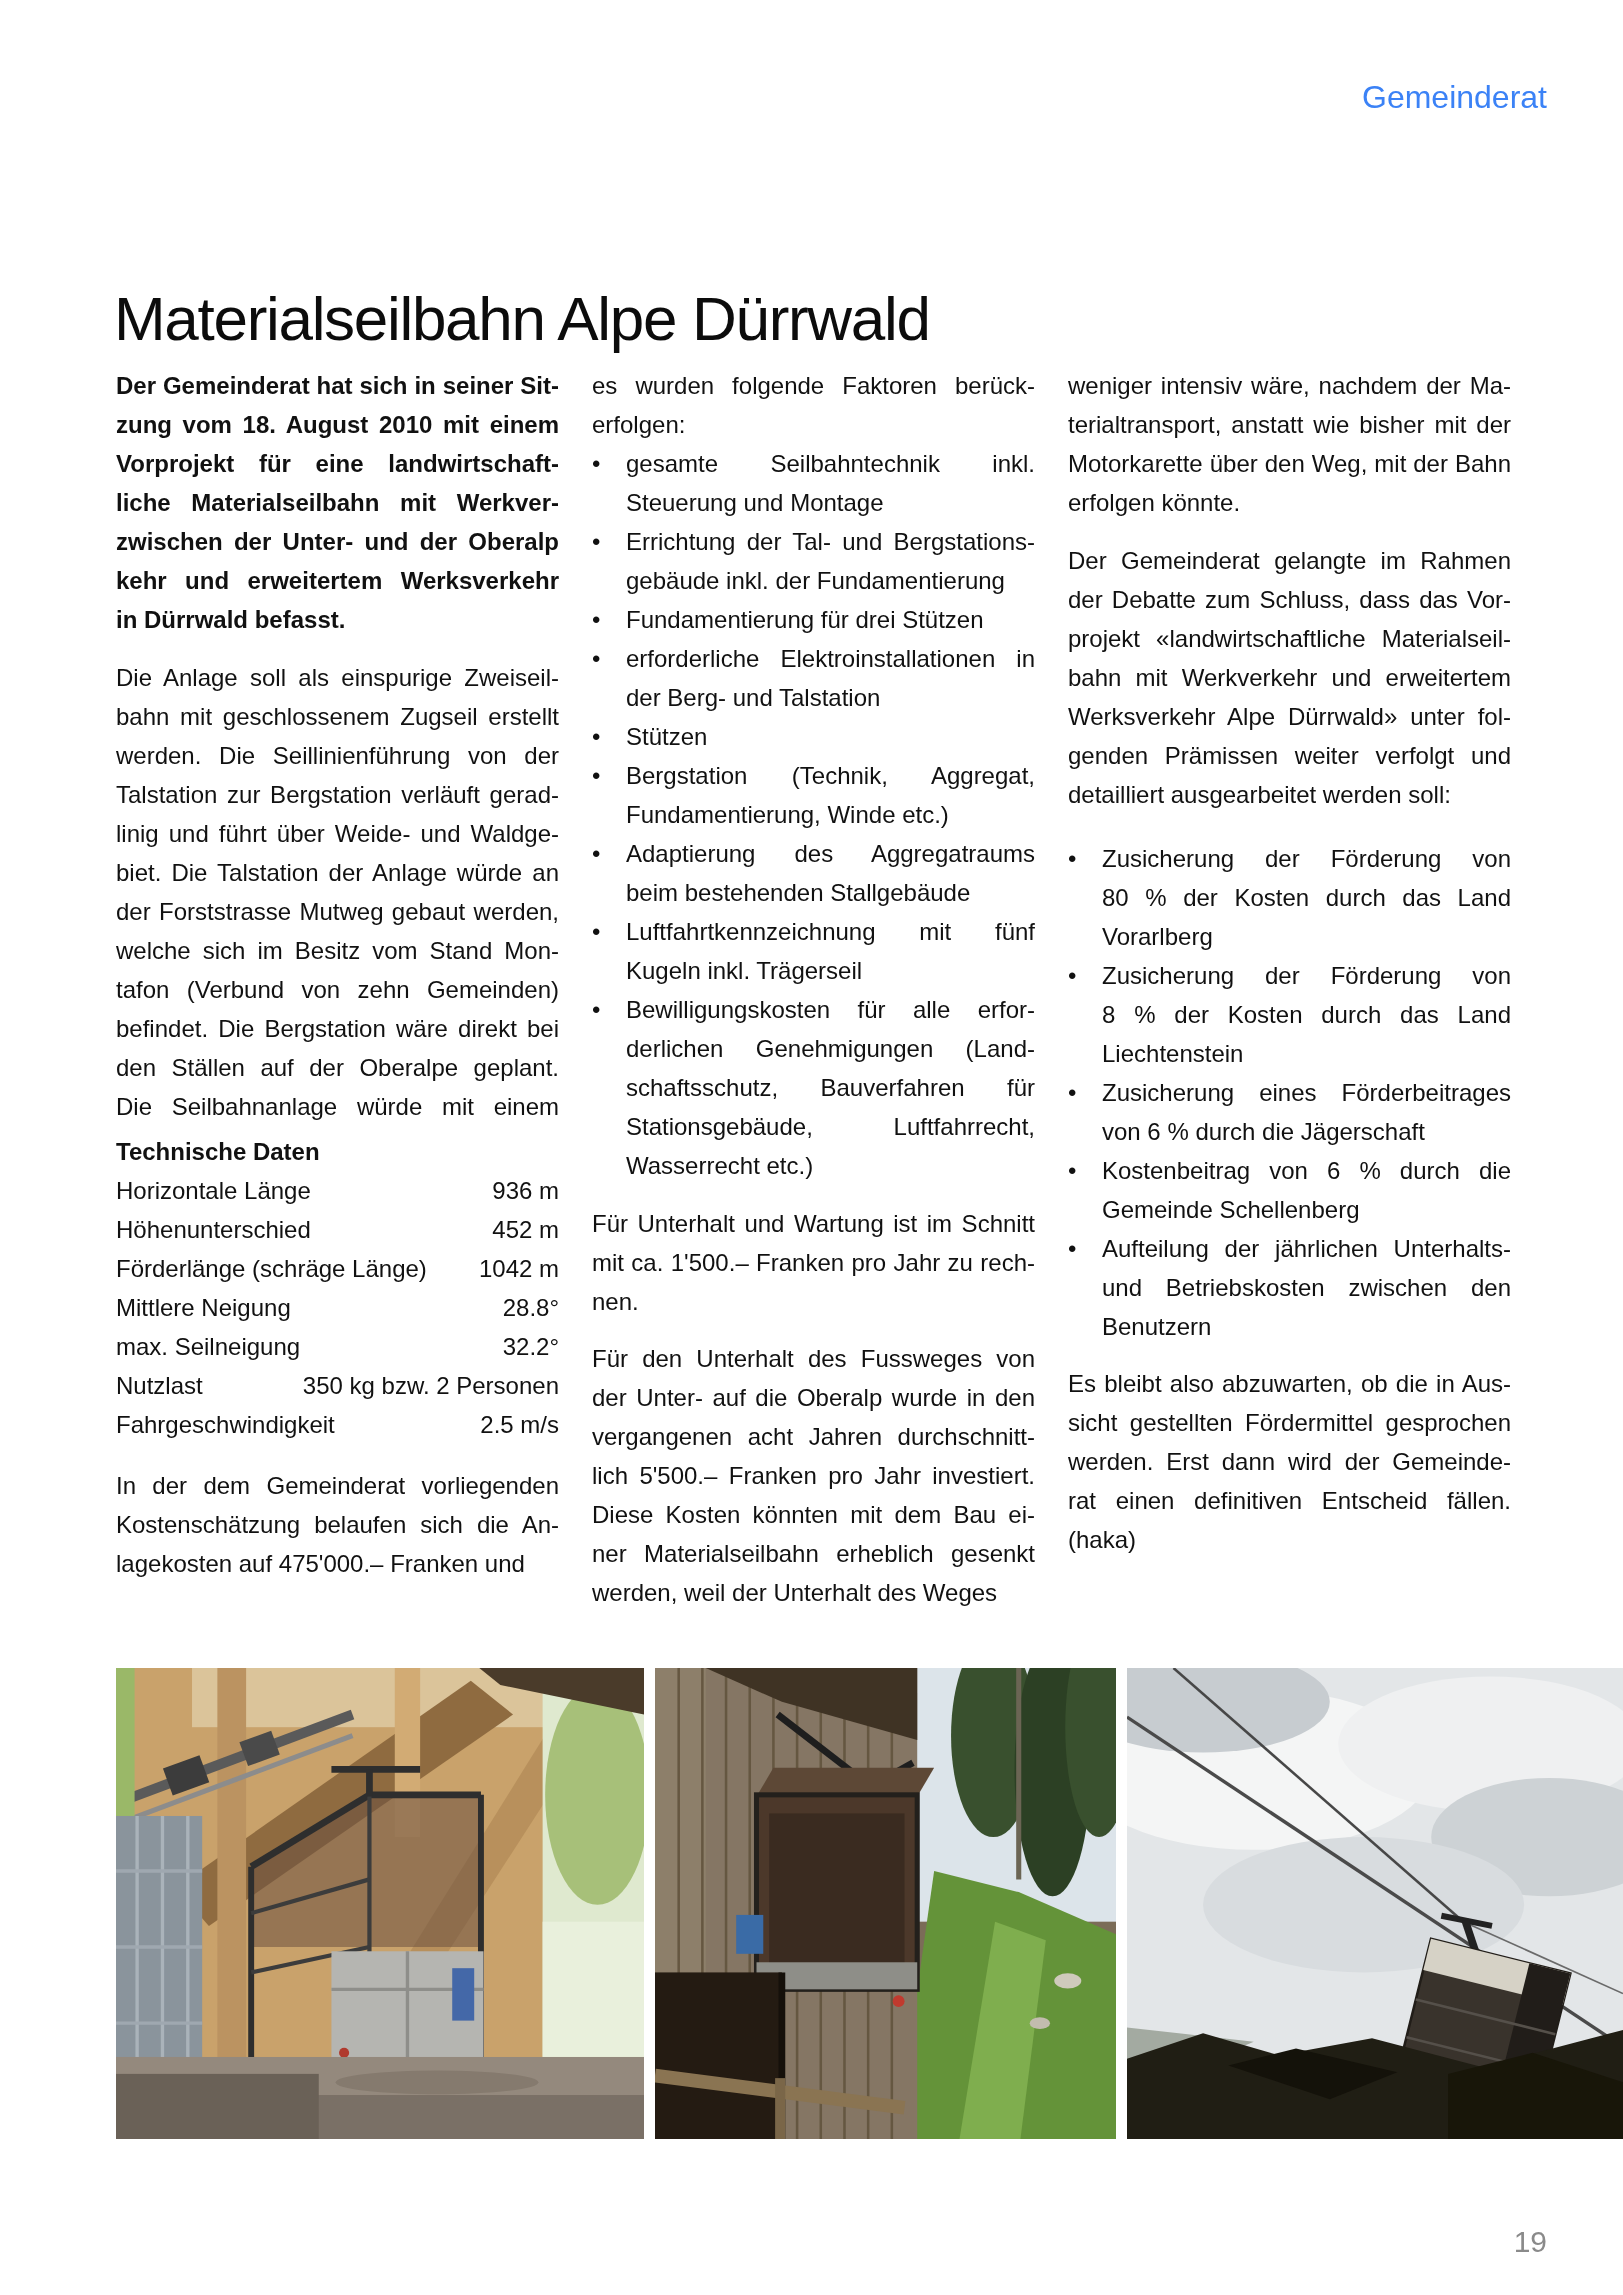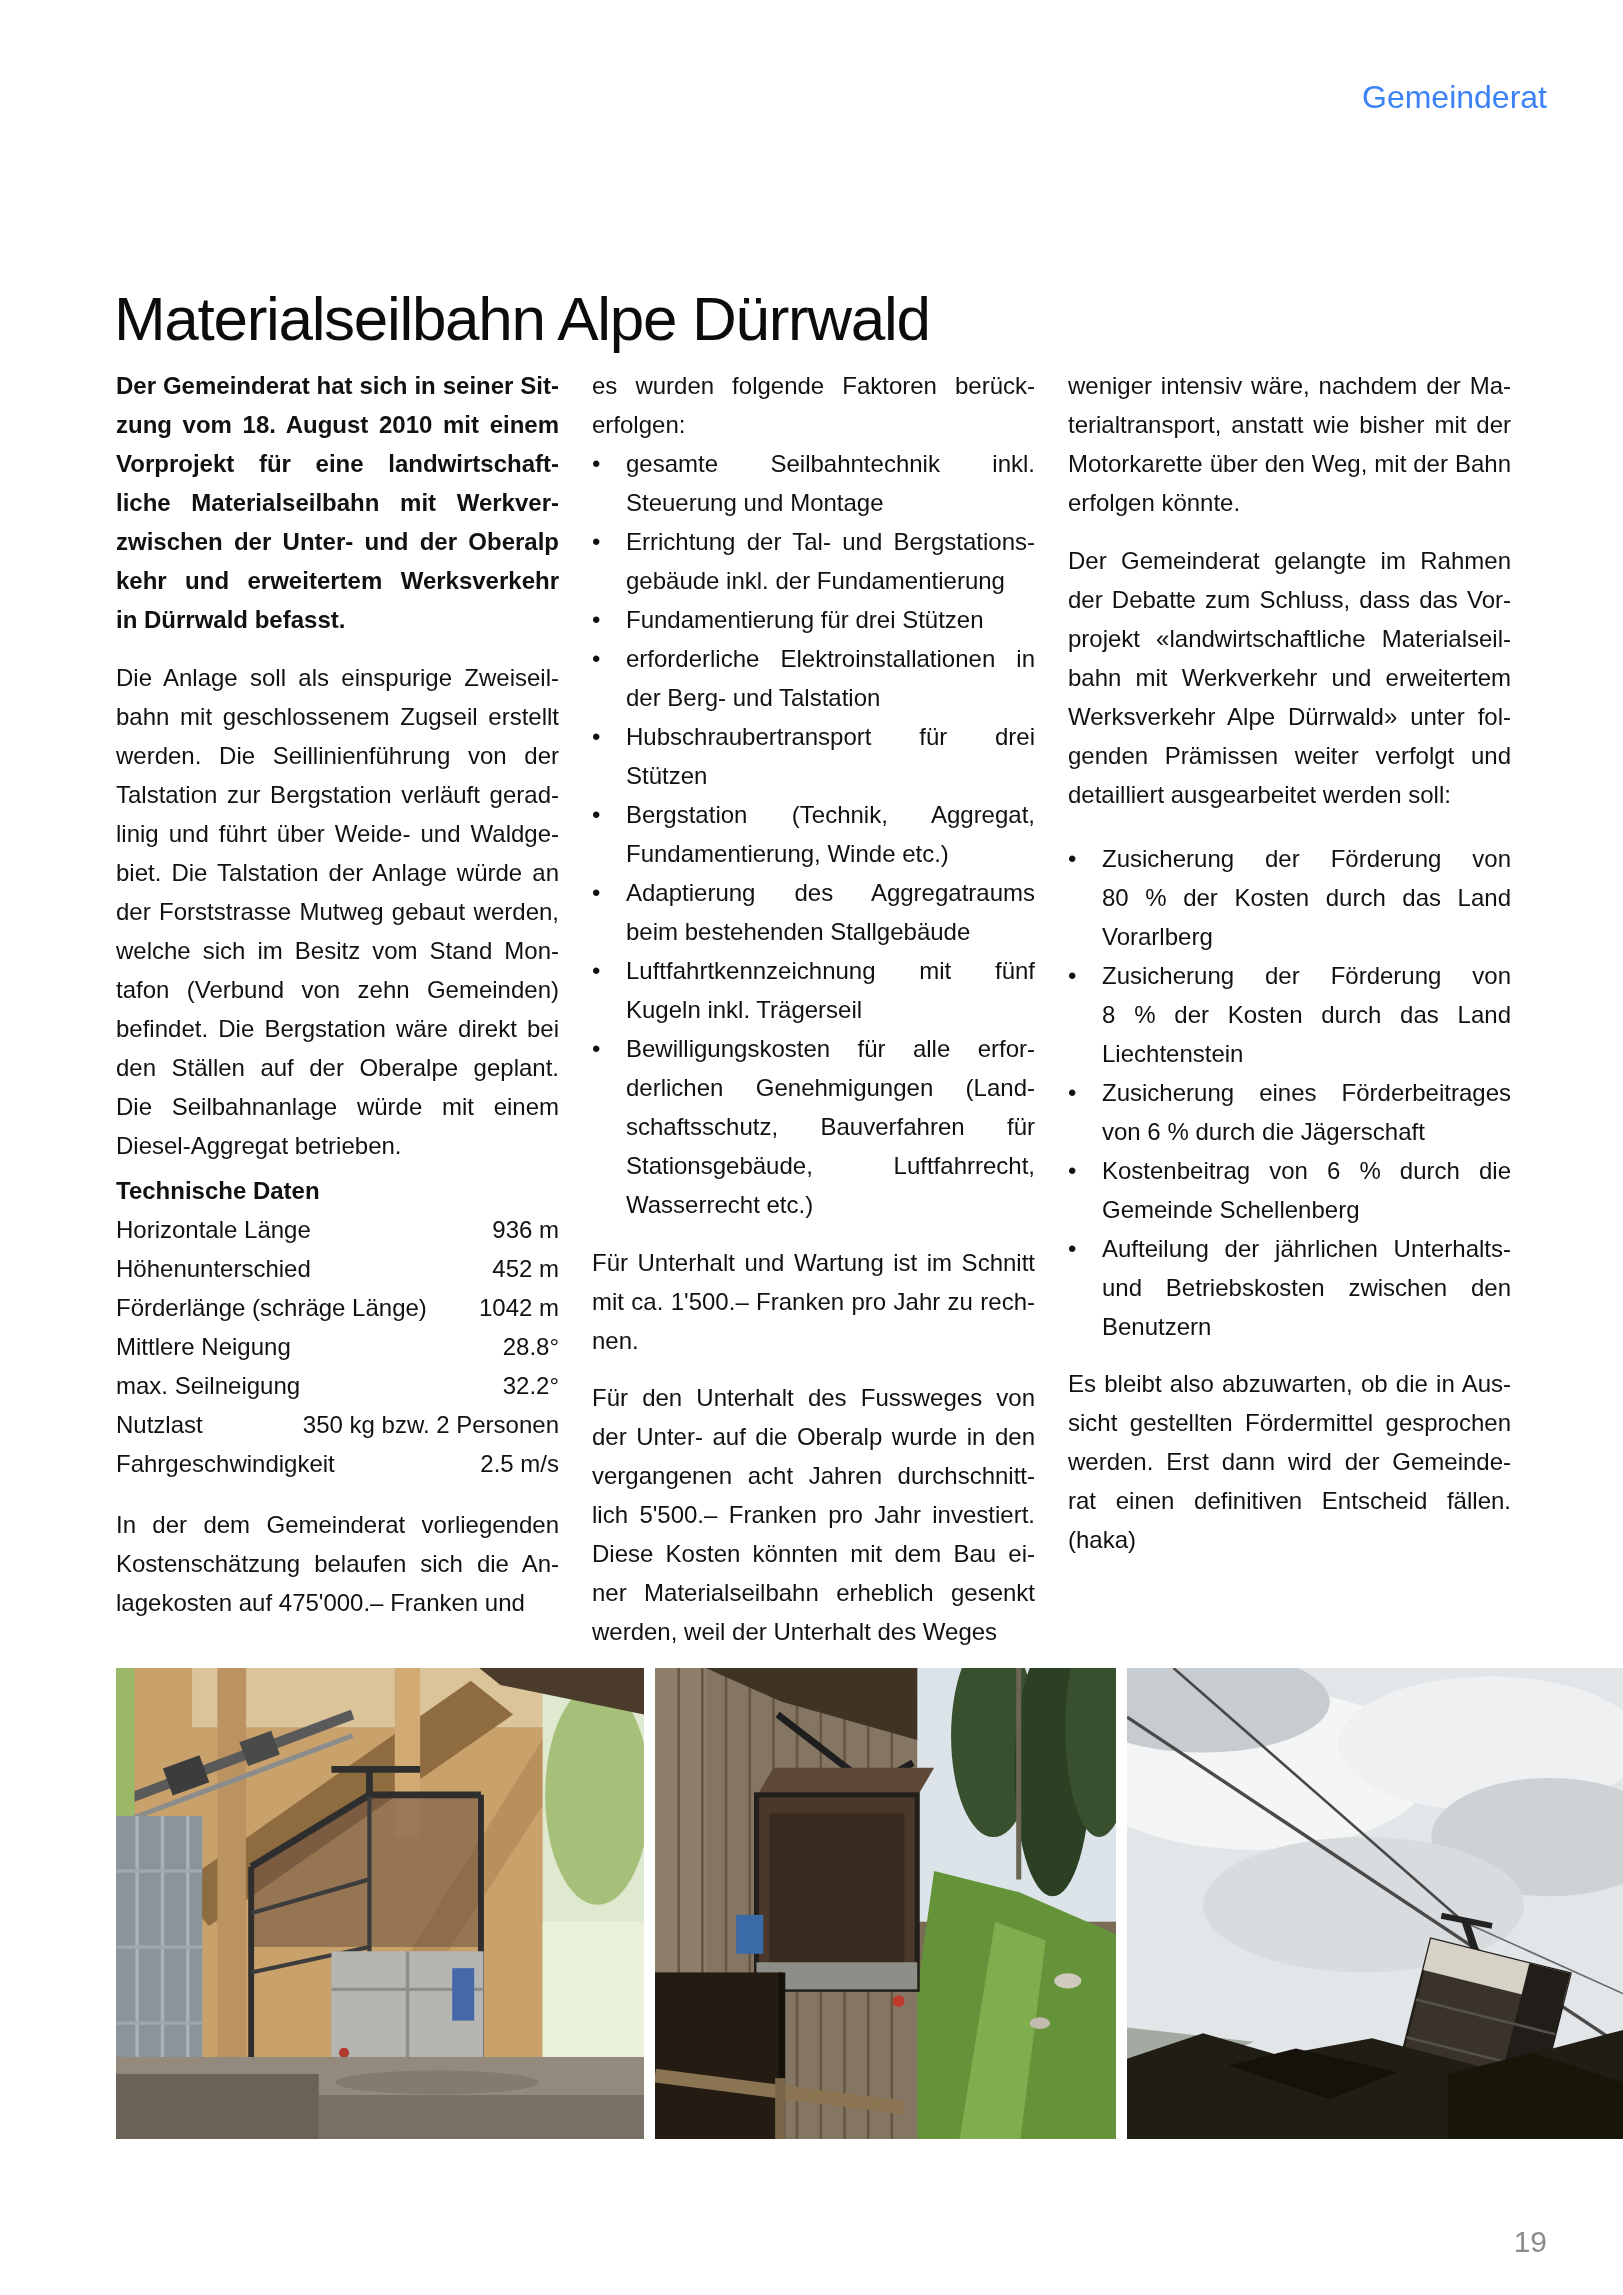--- a/index.html
+++ b/index.html
@@ -85,21 +85,20 @@
       <div class="line fitline">werden. Die Seillinienführung von der</div>
       <div class="line fitline">Talstation zur Bergstation verläuft gerad-</div>
       <div class="line fitline">linig und führt über Weide- und Waldge-</div>
       <div class="line fitline">biet. Die Talstation der Anlage würde an</div>
       <div class="line fitline">der Forststrasse Mutweg gebaut werden,</div>
       <div class="line fitline">welche sich im Besitz vom Stand Mon-</div>
       <div class="line fitline">tafon (Verbund von zehn Gemeinden)</div>
       <div class="line fitline">befindet. Die Bergstation wäre direkt bei</div>
       <div class="line fitline">den Ställen auf der Oberalpe geplant.</div>
       <div class="line fitline">Die Seilbahnanlage würde mit einem</div>
-      <div class="line fitline last">Diesel-Aggregat betrieben.</div>
     </div>
     <div class="block subheading">Technische Daten</div>
     <div class="block ttable">
       <div class="trow">
         <span class="tlabel">Horizontale Länge</span>
         <span class="tvalue">936 m</span>
       </div>
       <div class="trow">
         <span class="tlabel">Höhenunterschied</span>
         <span class="tvalue">452 m</span>
@@ -160,21 +159,20 @@
       <div class="bullet-item">
         <span class="dot">•</span>
         <div class="btext">
           <div class="line fitline">erforderliche Elektroinstallationen in</div>
           <div class="line fitline last">der Berg- und Talstation</div>
         </div>
       </div>
       <div class="bullet-item">
         <span class="dot">•</span>
         <div class="btext">
-          <div class="line fitline">Hubschraubertransport für drei</div>
           <div class="line fitline last">Stützen</div>
         </div>
       </div>
       <div class="bullet-item">
         <span class="dot">•</span>
         <div class="btext">
           <div class="line fitline">Bergstation (Technik, Aggregat,</div>
           <div class="line fitline last">Fundamentierung, Winde etc.)</div>
         </div>
       </div>

